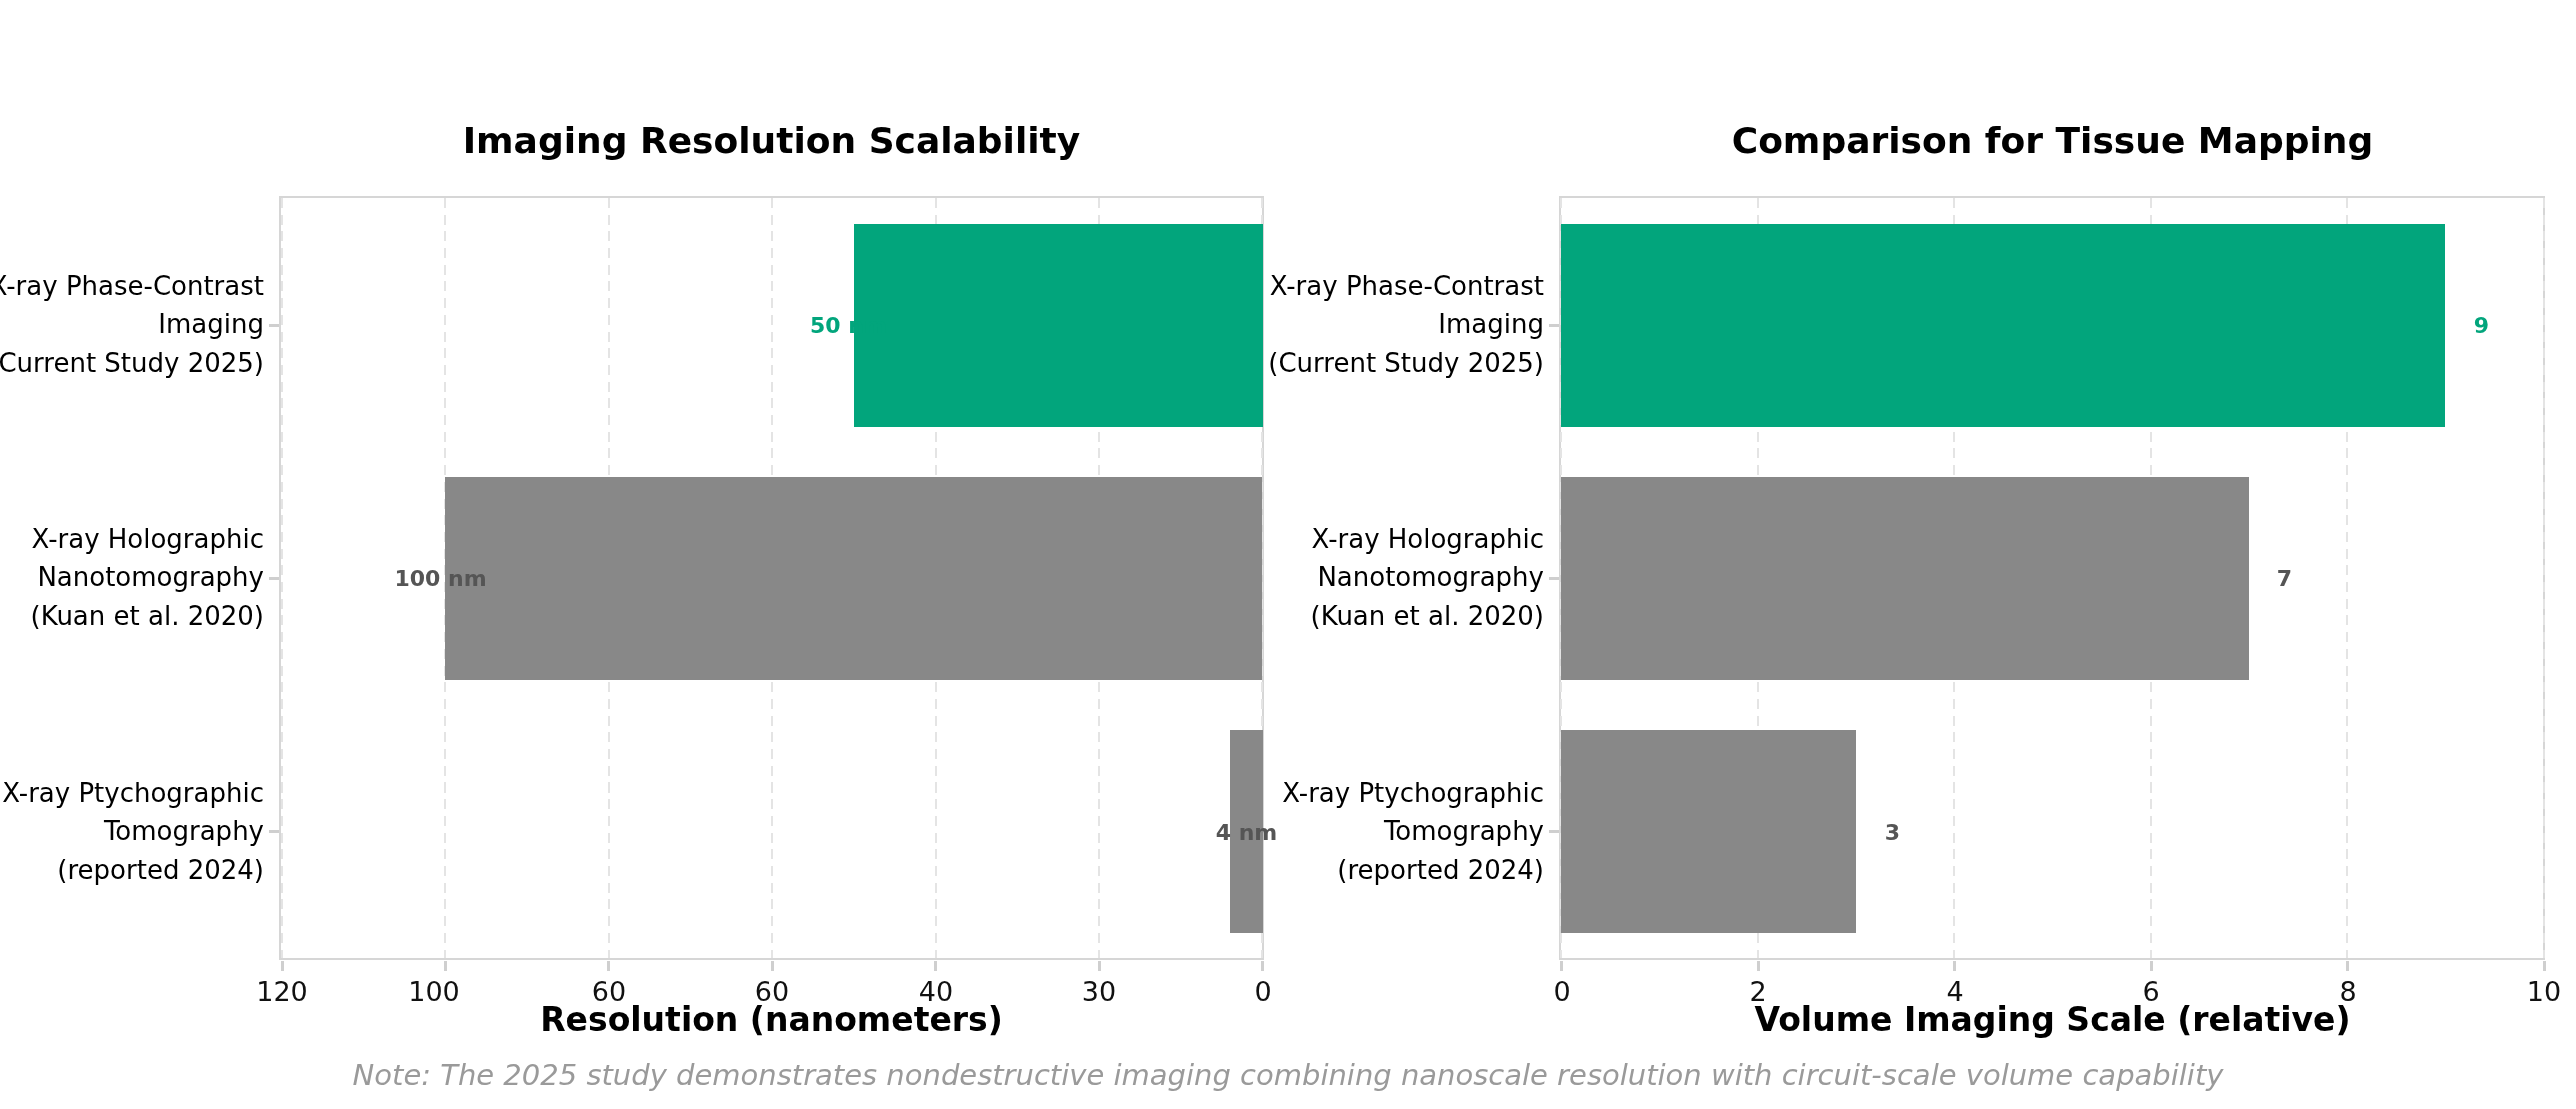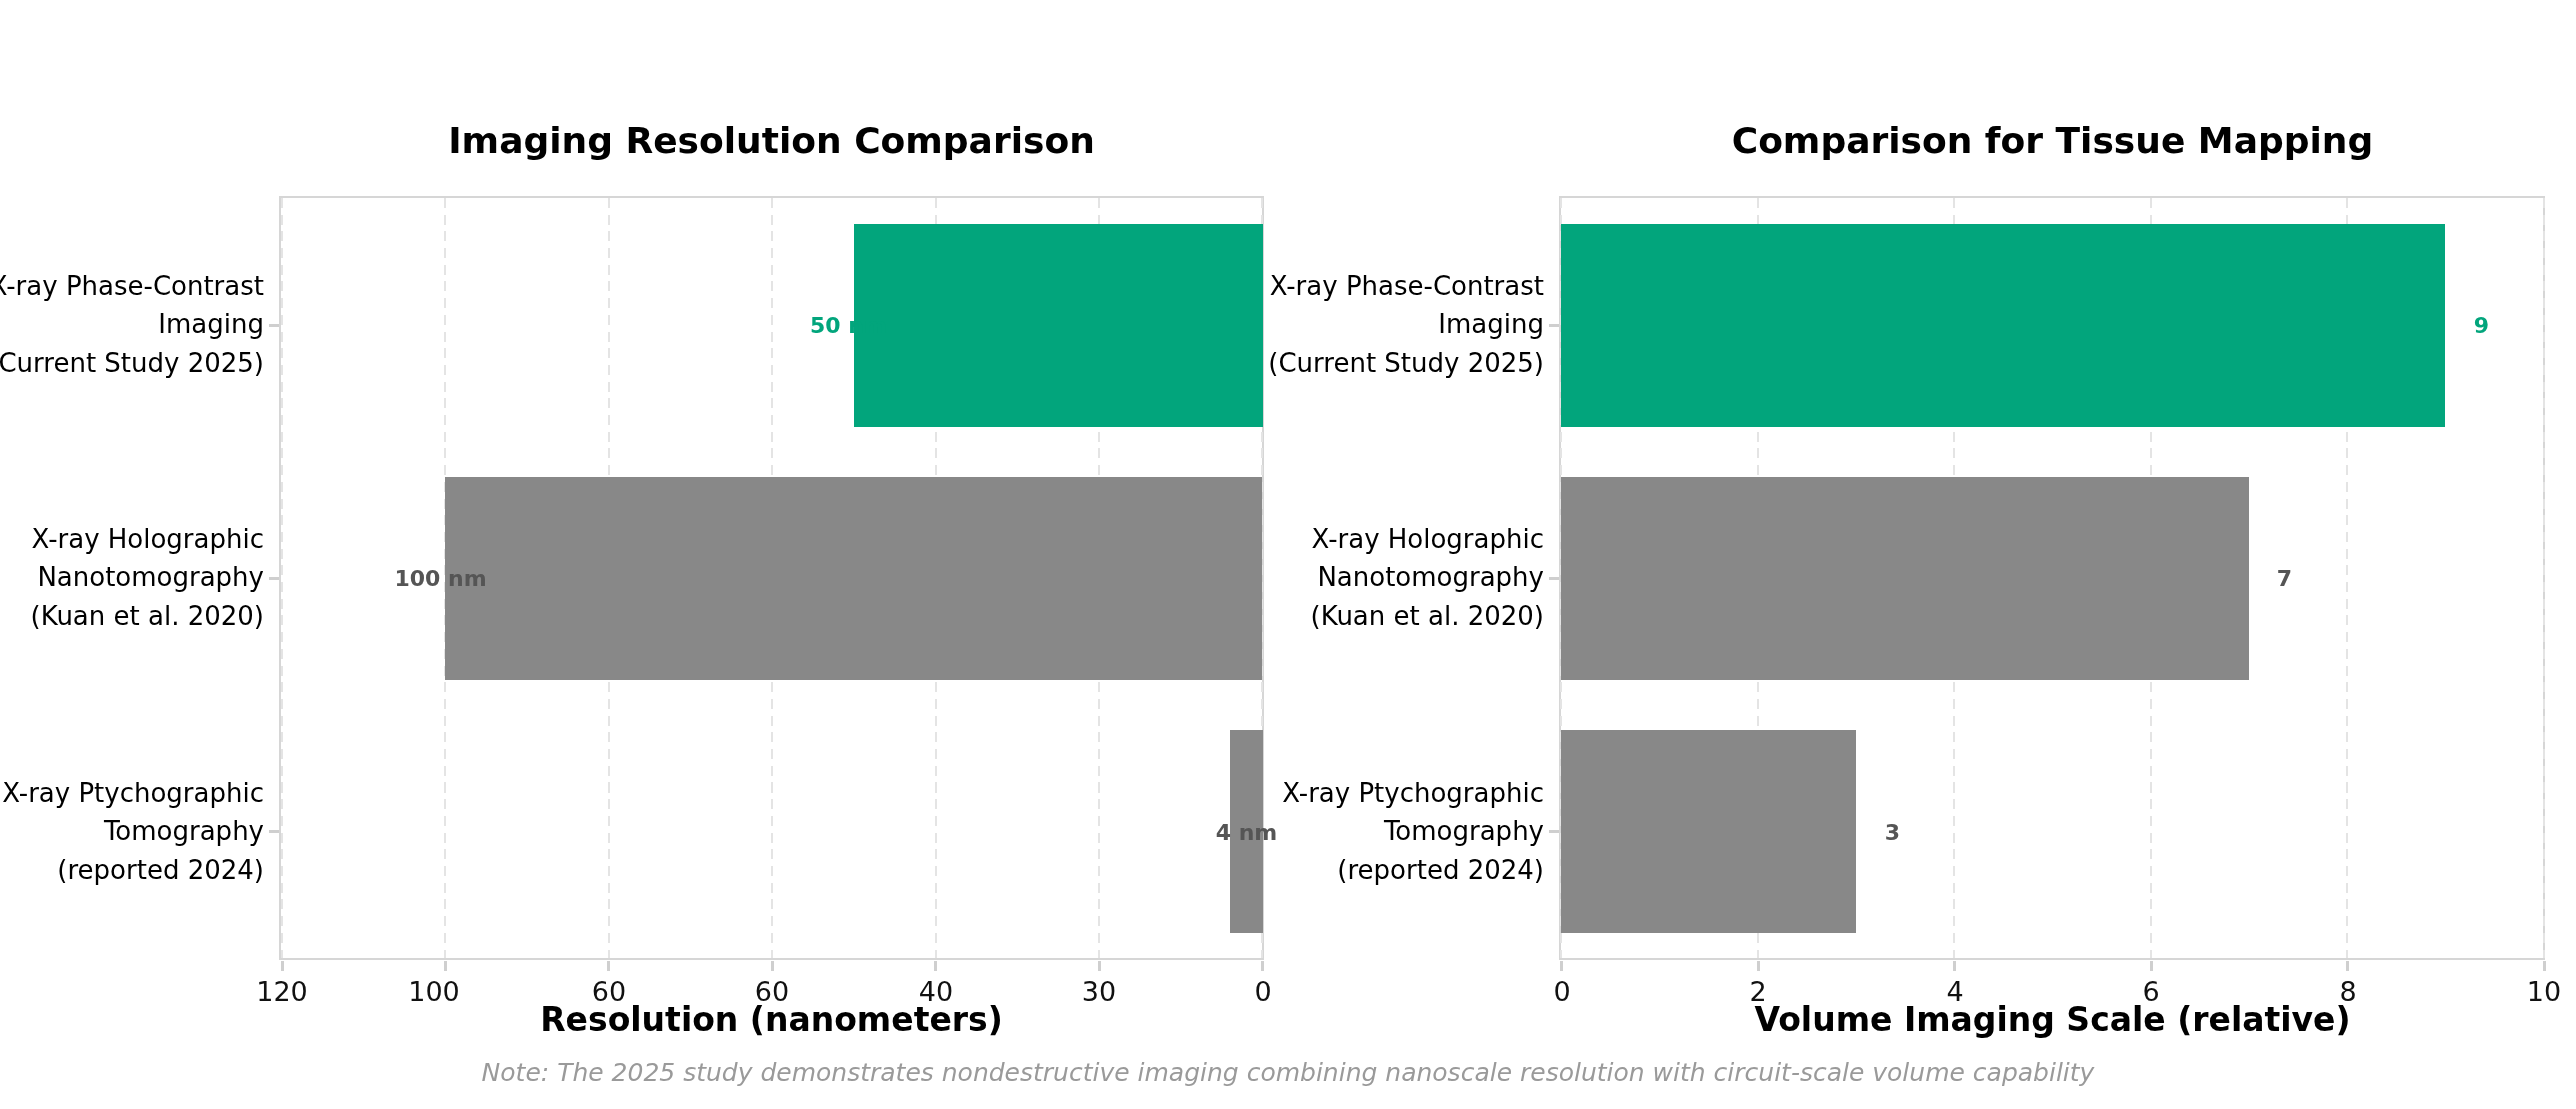--- a/index.html
+++ b/index.html
@@ -21,21 +21,21 @@
   .sub-title-0{left:277px;}
   .sub-title-1{left:1558px;}
   .ax-label{
     position:absolute;top:1000px;width:989px;
     text-align:center;font-size:33px;font-weight:700;color:#000;
   }
   .ax-label-0{left:277px;}
   .ax-label-1{left:1558px;}
   .note{
     position:absolute;top:1058px;left:0;width:2576px;
-    text-align:center;font-size:25px;font-style:italic;color:#9a9a9a;
+    text-align:center;font-size:29px;font-style:italic;color:#9a9a9a;
   }
   .plot-box{
     position:absolute;border:2.5px solid #d6d6d6;background:transparent;
   }
   .gridline{
     position:absolute;width:1.9px;
     background-image:repeating-linear-gradient(180deg,#e4e4e4 0 10px,transparent 10px 16.7px);
   }
   .bar{position:absolute;}
   .value-label{
@@ -53,21 +53,21 @@
     position:absolute;width:383px;text-align:right;
     font-size:26px;line-height:1.48;color:#000;
     transform:translateY(-50%);
   }
 </style>
 </head>
 <body>
 
 <div class="fig">
 
-  <div class="sub-title sub-title-0">Imaging Resolution Comparison</div>
+  <div class="sub-title sub-title-0">Imaging Resolution Scalability</div>
   <div class="sub-title sub-title-1">Comparison for Tissue Mapping</div>
 
   <div id="chart-layer-0"></div>
   <div id="chart-layer-1"></div>
 
   <div class="ax-label ax-label-0">Resolution (nanometers)</div>
   <div class="ax-label ax-label-1">Volume Imaging Scale (relative)</div>
 
   <div class="note">Note: The 2025 study demonstrates nondestructive imaging combining nanoscale resolution with circuit-scale volume capability</div>
 <div class="plot-box" style="left: 279px; top: 196px; width: 981px; height: 760px;"></div>

